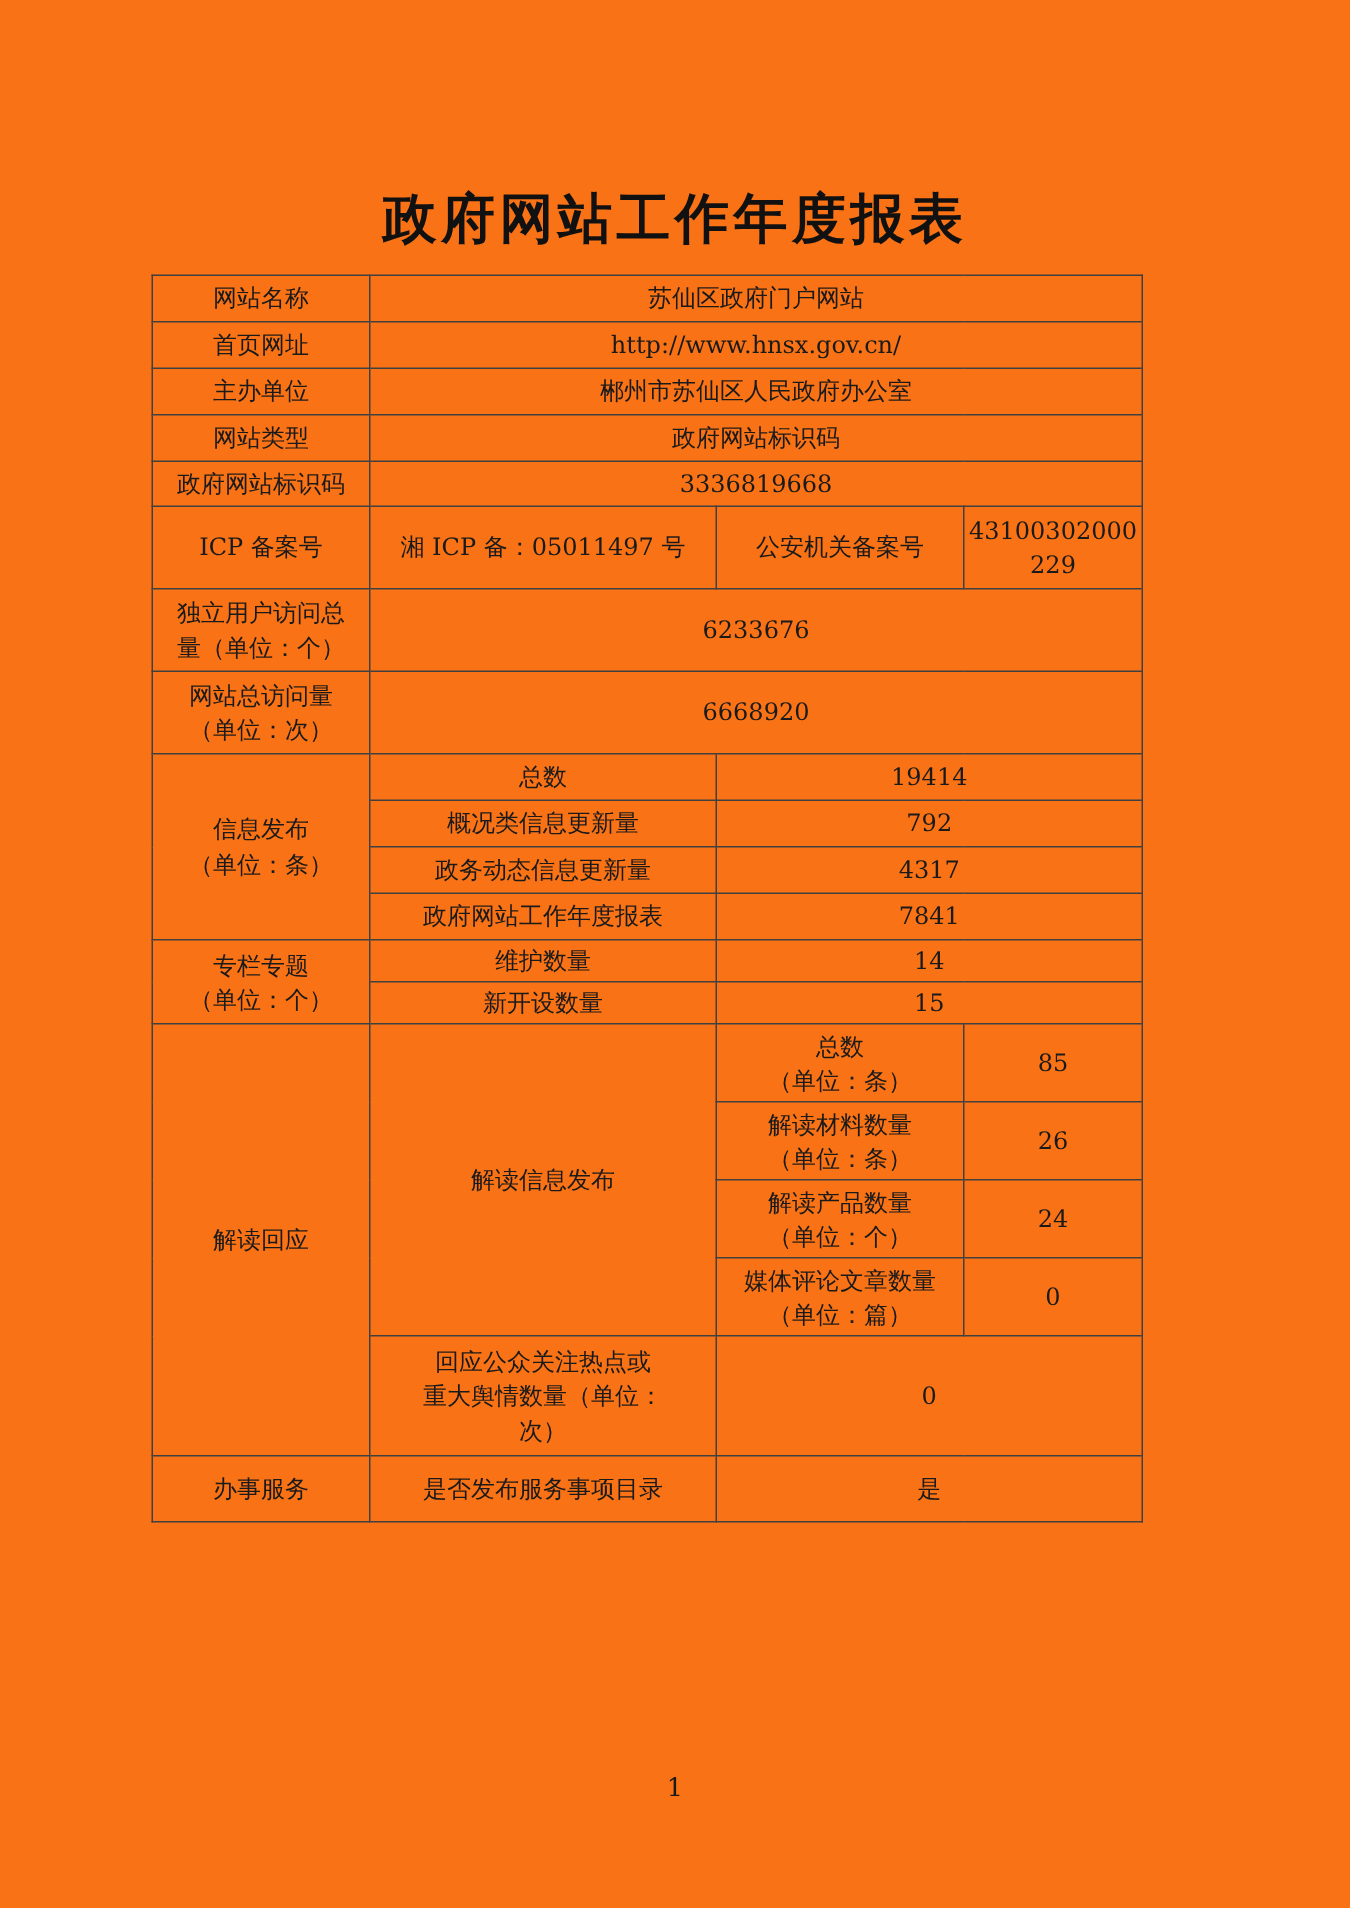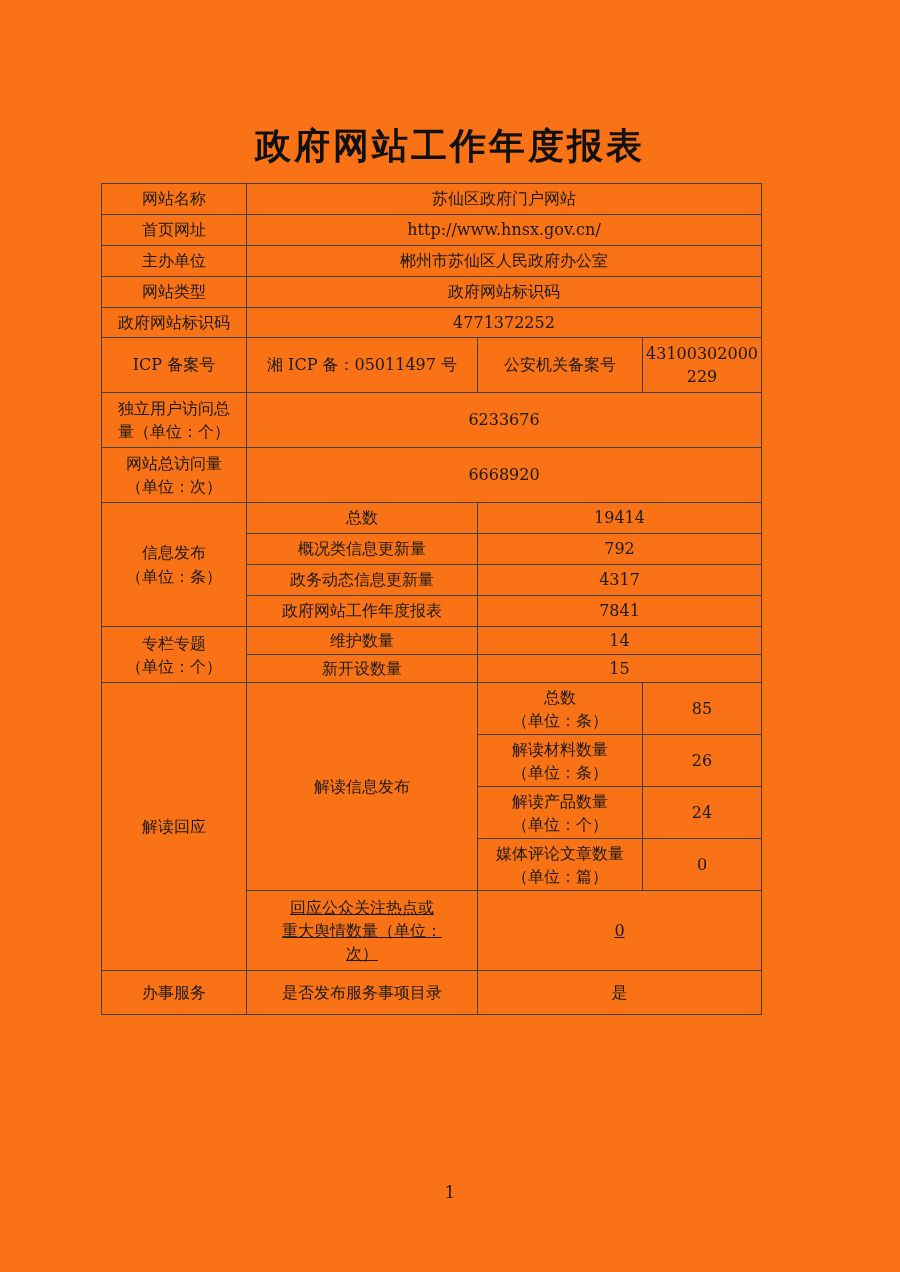--- a/index.html
+++ b/index.html
@@ -51,21 +51,21 @@
     padding: 2px 3px;
     white-space: pre-line;
     word-break: break-all;
     color: #1a1a1a;
   }
   tr.r31 { height: 31px; }
   tr.r30 { height: 30px; }
   tr.r55 { height: 55px; }
   tr.r33 { height: 25px; }
   tr.r52 { height: 52px; }
-  tr.r80 { height: 80px; text-decoration: underline; }
+  tr.r80 { height: 80px; }
   tr.r44 { height: 44px; }
   td.vbottom { vertical-align: bottom; padding-bottom: 4px; }
   .page-number {
     position: absolute;
     top: 1182px;
     left: 0;
     width: 100%;
     text-align: center;
     font-size: 17px;
     color: #1a1a1a;
@@ -97,21 +97,21 @@
       <tr class="r31">
         <td>主办单位</td>
         <td colspan="3">郴州市苏仙区人民政府办公室</td>
       </tr>
       <tr class="r31">
         <td>网站类型</td>
         <td colspan="3">政府网站标识码</td>
       </tr>
       <tr class="r30">
         <td>政府网站标识码</td>
-        <td colspan="3">4771372252</td>
+        <td colspan="3">3336819668</td>
       </tr>
       <tr class="r55">
         <td>ICP 备案号</td>
         <td>湘 ICP 备：05011497 号</td>
         <td>公安机关备案号</td>
         <td>43100302000229</td>
       </tr>
       <tr class="r55">
         <td>独立用户访问总
 量（单位：个）</td>

